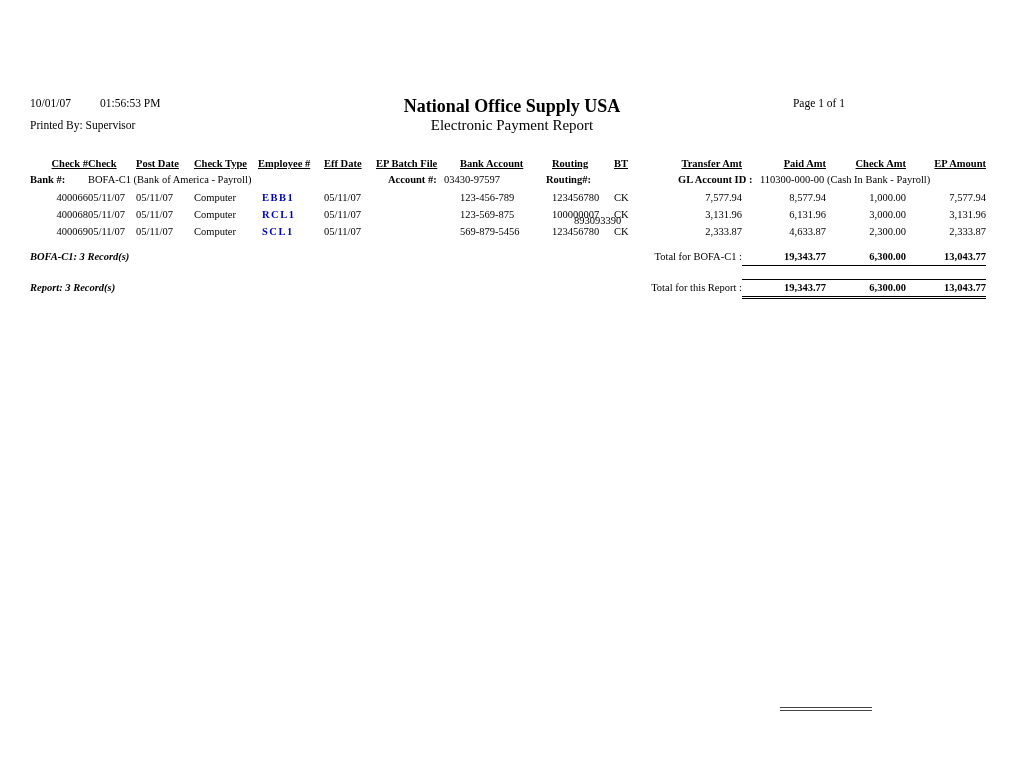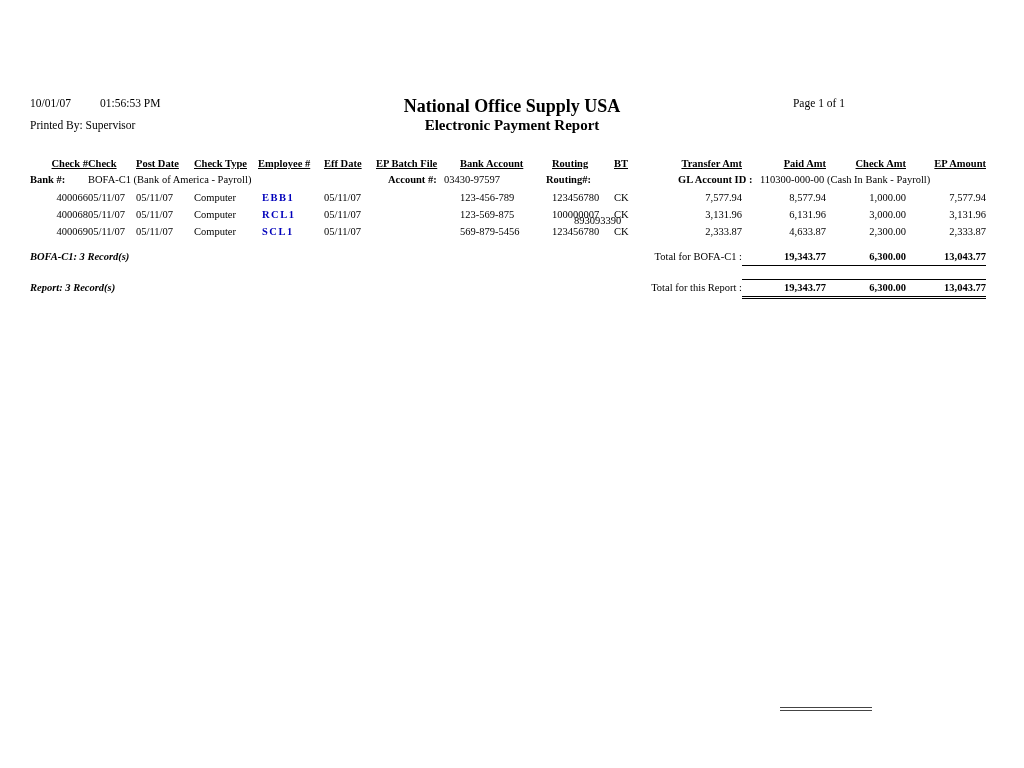--- a/index.html
+++ b/index.html
@@ -13,21 +13,21 @@
   }
 
   
   .hdr-line1 { position:absolute; left:0; top:97px; width:883px; height:15px; font-size:11.5px; }
   .hdr-date  { position:absolute; left:30px; top:0; }
   .hdr-time  { position:absolute; left:100px; top:0; }
   .hdr-company { position:absolute; left:0; top:-1px; width:1024px; text-align:center; font-weight:bold; font-size:18px; }
   .hdr-page  { position:absolute; right:38px; top:0; }
   .hdr-line2 { position:absolute; left:0; top:117px; width:1024px; height:18px; font-size:11.5px; }
   .hdr-printedby { position:absolute; left:30px; top:2px; }
-  .hdr-title { position:absolute; left:0; top:0; width:1024px; text-align:center; font-weight:bold; font-size:15px; }
+  .hdr-title { position:absolute; left:0; top:0; width:1024px; text-align:center; font-weight:normal; font-size:15px; }
 
   
   .table-wrap { position:absolute; left:30px; top:156px; width:958px; font-size:10.5px; }
   .grid {
     display:grid;
     grid-template-columns: 58px 48px 58px 64px 66px 52px 84px 92px 62px 32px 96px 84px 80px 80px;
     align-items:baseline;
   }
   .grid > span { white-space:nowrap; line-height:16px; }
   .thead { font-weight:bold; height:17px; }

